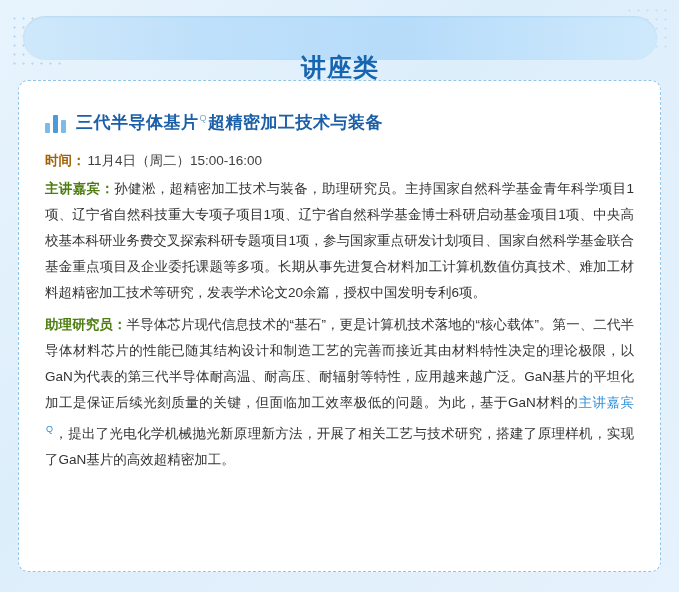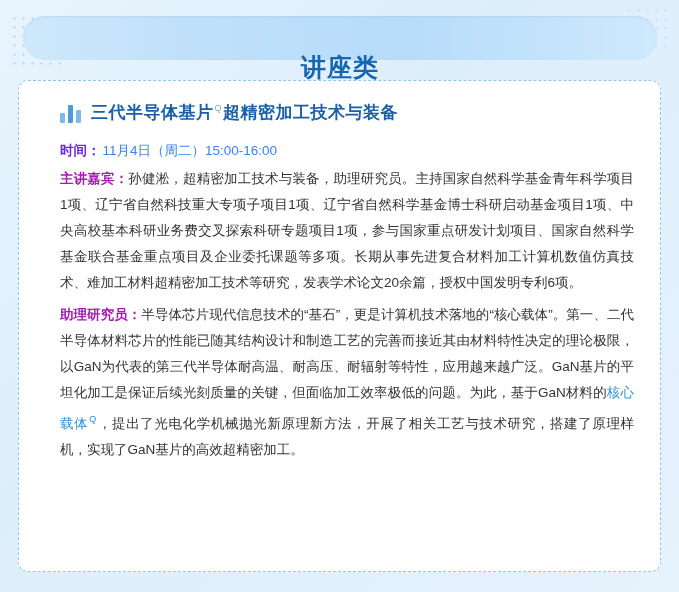--- a/index.html
+++ b/index.html
@@ -70,22 +70,21 @@
     width: 643px;
     height: 492px;
     background: #ffffff;
     border: 1px dashed #8fc5ea;
     border-radius: 10px;
     box-sizing: border-box;
     overflow: hidden;
   }
 
   .card-inner {
-    padding: 20px 26px 0 26px;
-    margin-left: 15px;
+    padding: 30px 26px 0 26px;
   }
 
   .title-row {
     display: flex;
     align-items: center;
     margin-bottom: 14px;
   }
   .bars-icon {
     display: inline-block;
     width: 22px;
@@ -123,37 +122,37 @@
 
   .field {
     font-size: 13.5px;
     line-height: 26px;
     color: #333333;
     margin-bottom: 2px;
     text-align: justify;
   }
   .field .label {
     font-weight: bold;
-    color: #6d28d9;
+    color: #a16207;
     margin-right: 2px;
   }
   .field .value {
-    color: #3b82f6;
+    color: #404040;
   }
 
   .para {
     font-size: 13.5px;
     line-height: 26px;
     color: #333333;
     text-align: justify;
     text-justify: inter-ideograph;
   }
   .para .label {
     font-weight: bold;
-    color: #a21caf;
+    color: #4d7c0f;
   }
   .hl {
     color: #2f8fd8;
   }
   .hl .sup-search { color:#2f8fd8; }
 </style>
 </head>
 <body>
 
 <div class="dots"></div>
@@ -178,17 +177,17 @@
     <div class="field">
       <span class="label">时间：</span><span class="value">11月4日（周二）15:00-16:00</span>
     </div>
 
 
     <div class="para">
       <span class="label">主讲嘉宾：</span><span>孙健淞，超精密加工技术与装备，助理研究员。主持国家自然科学基金青年科学项目1项、辽宁省自然科技重大专项子项目1项、辽宁省自然科学基金博士科研启动基金项目1项、中央高校基本科研业务费交叉探索科研专题项目1项，参与国家重点研发计划项目、国家自然科学基金联合基金重点项目及企业委托课题等多项。长期从事先进复合材料加工计算机数值仿真技术、难加工材料超精密加工技术等研究，发表学术论文20余篇，授权中国发明专利6项。</span>
     </div>
 
     <div class="para" style="margin-top:6px;">
-      <span class="label">助理研究员：</span><span>半导体芯片现代信息技术的“基石”，更是计算机技术落地的“核心载体”。第一、二代半导体材料芯片的性能已随其结构设计和制造工艺的完善而接近其由材料特性决定的理论极限，以GaN为代表的第三代半导体耐高温、耐高压、耐辐射等特性，应用越来越广泛。GaN基片的平坦化加工是保证后续光刻质量的关键，但面临加工效率极低的问题。为此，基于GaN材料的</span><span class="hl"><span>核心载体</span><span class="sup-search">Q</span></span><span>，提出了光电化学机械抛光新原理新方法，开展了相关工艺与技术研究，搭建了原理样机，实现了GaN基片的高效超精密加工。</span>
+      <span class="label">助理研究员：</span><span>半导体芯片现代信息技术的“基石”，更是计算机技术落地的“核心载体”。第一、二代半导体材料芯片的性能已随其结构设计和制造工艺的完善而接近其由材料特性决定的理论极限，以GaN为代表的第三代半导体耐高温、耐高压、耐辐射等特性，应用越来越广泛。GaN基片的平坦化加工是保证后续光刻质量的关键，但面临加工效率极低的问题。为此，基于GaN材料的</span><span class="hl"><span>主讲嘉宾</span><span class="sup-search">Q</span></span><span>，提出了光电化学机械抛光新原理新方法，开展了相关工艺与技术研究，搭建了原理样机，实现了GaN基片的高效超精密加工。</span>
     </div>
 
   </div>
 </div>
 
 </body></html>

